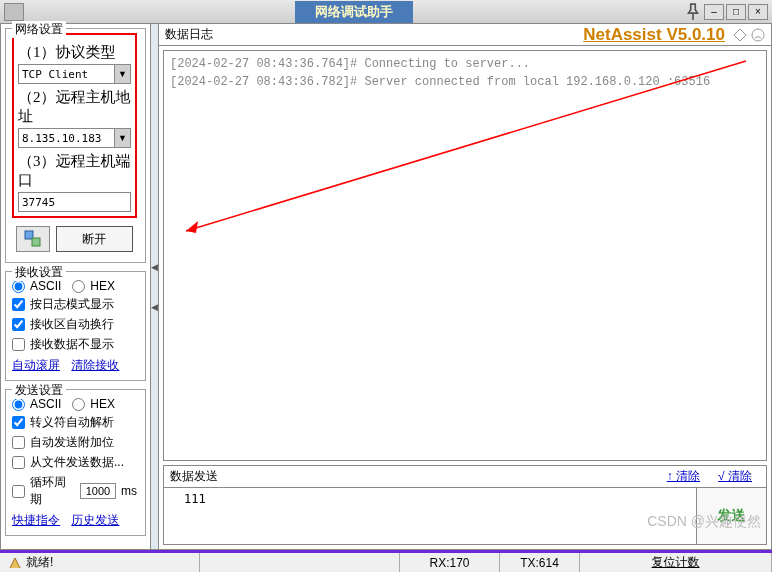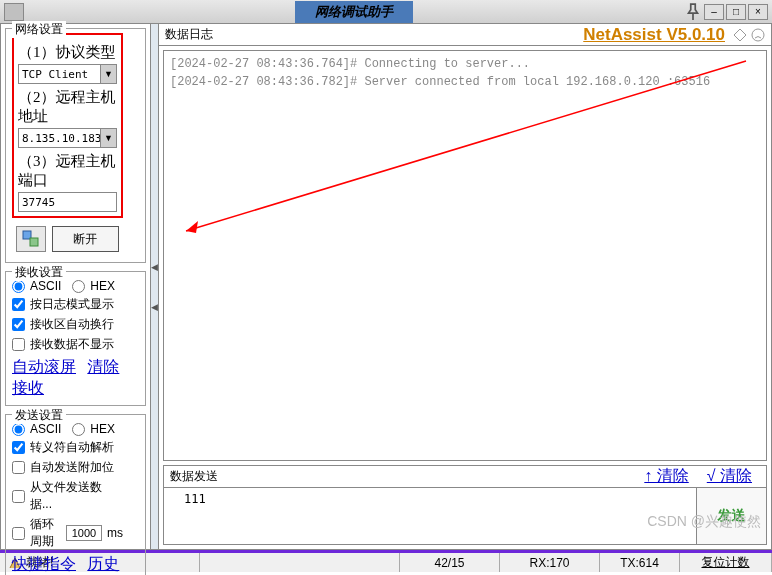--- a/index.html
+++ b/index.html
@@ -1,41 +1,41 @@
 <!DOCTYPE html>
 <html><head>
 <meta charset="utf-8">
 <style>
 * { box-sizing: border-box; margin: 0; padding: 0; }
 body { font-family: "Microsoft YaHei", SimSun, sans-serif; font-size: 12px; background: #fff; width: 772px; height: 575px; overflow: hidden; }
 .titlebar { height: 24px; background: linear-gradient(#e8e8e8, #d0d0d0); border-bottom: 1px solid #888; display: flex; align-items: center; position: relative; }
 .titlebar-left { width: 20px; height: 18px; margin-left: 4px; background: #c0c0c0; border: 1px solid #888; }
 .titlebar-center { flex: 1; display: flex; justify-content: center; }
-.title-text { background: #4a7ab8; color: #000000; padding: 2px 20px; font-weight: bold; font-size: 13px; font-style: italic; }
+.title-text { background: #4a7ab8; color: #fef9c3; padding: 2px 20px; font-weight: bold; font-size: 13px; }
 .titlebar-right { display: flex; gap: 2px; margin-right: 4px; align-items: center; }
 .titlebtn { width: 20px; height: 16px; background: #e0e0e0; border: 1px solid #888; font-size: 10px; text-align: center; line-height: 14px; cursor: pointer; }
 .pin { width: 18px; height: 18px; }
 .body-area { display: flex; height: 526px; border: 1px solid #888; border-top: none; }
 .left-panel { width: 150px; border-right: 1px solid #888; display: flex; flex-direction: column; background: #fff; }
-.group { border: 1px solid #a0a0a0; margin: 4px; padding: 4px 22px 6px 6px; position: relative; }
+.group { border: 1px solid #a0a0a0; margin: 4px; padding: 4px 8px 6px 6px; position: relative; }
 .group-title { position: absolute; top: -8px; left: 6px; background: #fff; padding: 0 3px; font-size: 12px; }
 .redbox { border: 2px solid #e00; padding: 4px; }
 .field-label { font-size: 15px; margin: 4px 0 2px 0; font-family: Liberation Serif, serif; }
 .dropdown, .textinput { width: 100%; height: 20px; border: 1px solid #888; background: #fff; font-size: 11px; padding: 0 3px; font-family: monospace; }
 .dropdown { appearance: none; background: #fff; position: relative; }
 .dd-wrap { position: relative; }
 .dd-arrow { position: absolute; right: 1px; top: 1px; width: 16px; height: 18px; background: #d0d0d0; border-left: 1px solid #888; text-align: center; font-size: 9px; line-height: 18px; pointer-events: none; }
 .btn-row { display: flex; gap: 6px; justify-content: center; margin: 8px 4px 4px 4px; }
 .icon-btn { width: 34px; height: 26px; border: 1px solid #888; background: #e8e8e8; display: flex; align-items: center; justify-content: center; }
 .net-icon { width: 18px; height: 18px; }
 .disconnect-btn { width: 78px; height: 26px; border: 1px solid #555; background: #f5f5f5; font-size: 12px; cursor: pointer; }
 .radio-row, .check-row { display: flex; align-items: center; gap: 3px; margin: 3px 0; font-size: 12px; }
 .radio-row input, .check-row input { margin-right: 2px; }
 .link-row { margin-top: 4px; }
-.link { color: #0000cc; text-decoration: underline; cursor: pointer; margin-right: 8px; font-size: 16px; }
+.link { color: #0000cc; text-decoration: underline; cursor: pointer; margin-right: 8px; font-size: 12px; }
 .cycle-input { width: 36px; height: 16px; border: 1px solid #888; font-size: 11px; text-align: center; }
 .right-panel { flex: 1; display: flex; flex-direction: column; position: relative; }
 .rp-header { height: 22px; border-bottom: 1px solid #888; display: flex; align-items: center; padding: 0 6px; background: #fff; }
 .rp-title { font-size: 12px; }
 .rp-brand { margin-left: auto; color: #d08000; text-decoration: underline; font-weight: bold; font-size: 17px; }
 .rp-icons { display: flex; gap: 4px; margin-left: 8px; }
 .diamond { width: 14px; height: 14px; color: #999; }
 .log-area { flex: 1; border: 1px solid #888; margin: 4px; background: #fff; padding: 6px; font-family: "Courier New", monospace; font-size: 12px; color: #888; overflow: auto; position: relative; }
 .log-line { margin-bottom: 4px; white-space: pre; }
 .arrow-svg { position: absolute; top: 0; right: 0; pointer-events: none; }
@@ -205,23 +205,20 @@
 
 <div class="statusbar">
   <div class="status-seg first">
     <svg class="status-icon" viewBox="0 0 14 14">
         <path d="M2 12L7 2l5 10" fill="#e8c060" stroke="#a07020"></path>
       </svg>
     <span>就绪!</span>
   </div>
   <div class="status-seg wide" style="flex:0 0 200px"></div>
   <div class="status-seg" style="flex:0 0 100px;justify-content:center">
-      <span>42/15</span>
-    </div>
-  <div class="status-seg" style="flex:0 0 100px;justify-content:center">
       <span>RX:170</span>
     </div>
   <div class="status-seg" style="flex:0 0 80px;justify-content:center">
       <span>TX:614</span>
     </div>
   <div class="status-seg" style="flex:1;justify-content:center">
       <span style="text-decoration:underline;cursor:pointer">复位计数</span>
     </div>
 </div>
 

